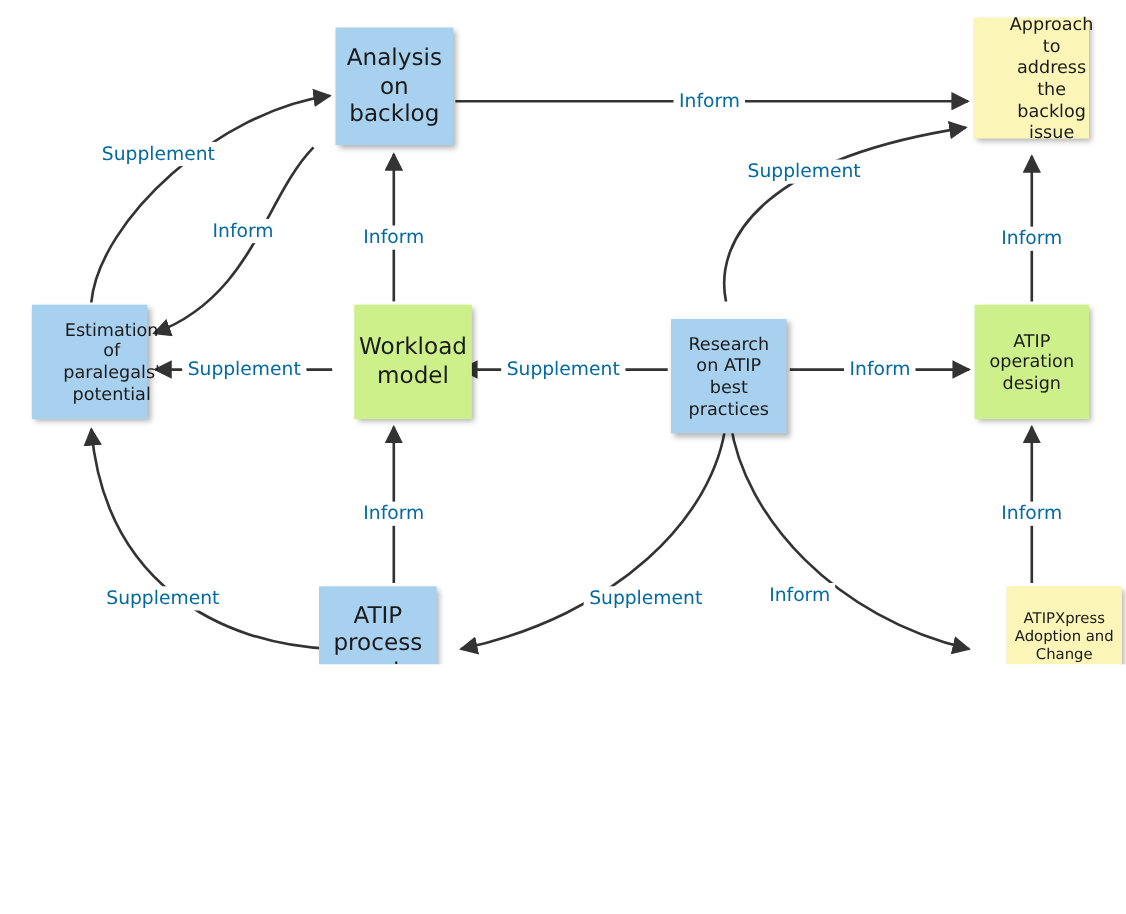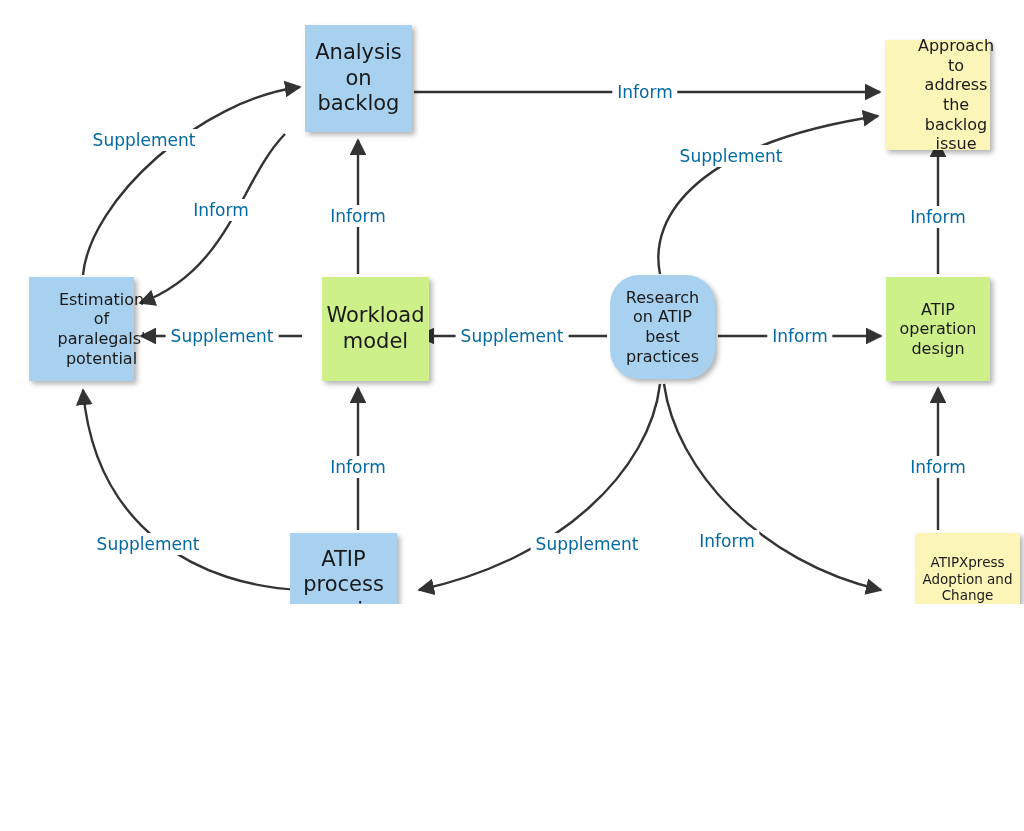--- a/index.html
+++ b/index.html
@@ -97,33 +97,33 @@
       <path d="M 938 530 L 938 388"></path>
 
       <path d="M 352 644 C 345 760 520 800 650 800 C 800 800 930 760 938 650"></path>
     </g>
   </svg>
 
   <div class="node n-blue fs-lg" style="left:305px; top:25px; width:107px; height:107px;">
     <span>Analysis on backlog</span>
   </div>
 
-  <div class="node n-yellow fs-md" style="left:885px; top:40px; width:105px; height:110px;padding-left:41px;">
+  <div class="node n-yellow fs-md" style="left:885px; top:16px; width:105px; height:110px;padding-left:41px;">
     <span>Approach to address the backlog issue</span>
   </div>
 
   <div class="node n-blue fs-md" style="left:29px; top:277px; width:105px; height:104px;padding-left:44px;">
     <span>Estimation of paralegals' potential</span>
   </div>
 
   <div class="node n-green fs-lg" style="left:322px; top:277px; width:107px; height:104px;">
     <span>Workload model</span>
   </div>
 
-  <div class="node n-blue fs-md" style="left:610px; top:275px; width:105px; height:104px;border-radius:29px;">
+  <div class="node n-blue fs-md" style="left:610px; top:290px; width:105px; height:104px;">
     <span>Research on ATIP best practices</span>
   </div>
 
   <div class="node n-green fs-md" style="left:886px; top:277px; width:104px; height:104px;">
     <span>ATIP operation design</span>
   </div>
 
   <div class="node n-blue fs-lg" style="left:290px; top:533px; width:107px; height:104px;">
     <span>ATIP process mapping</span>
   </div>

